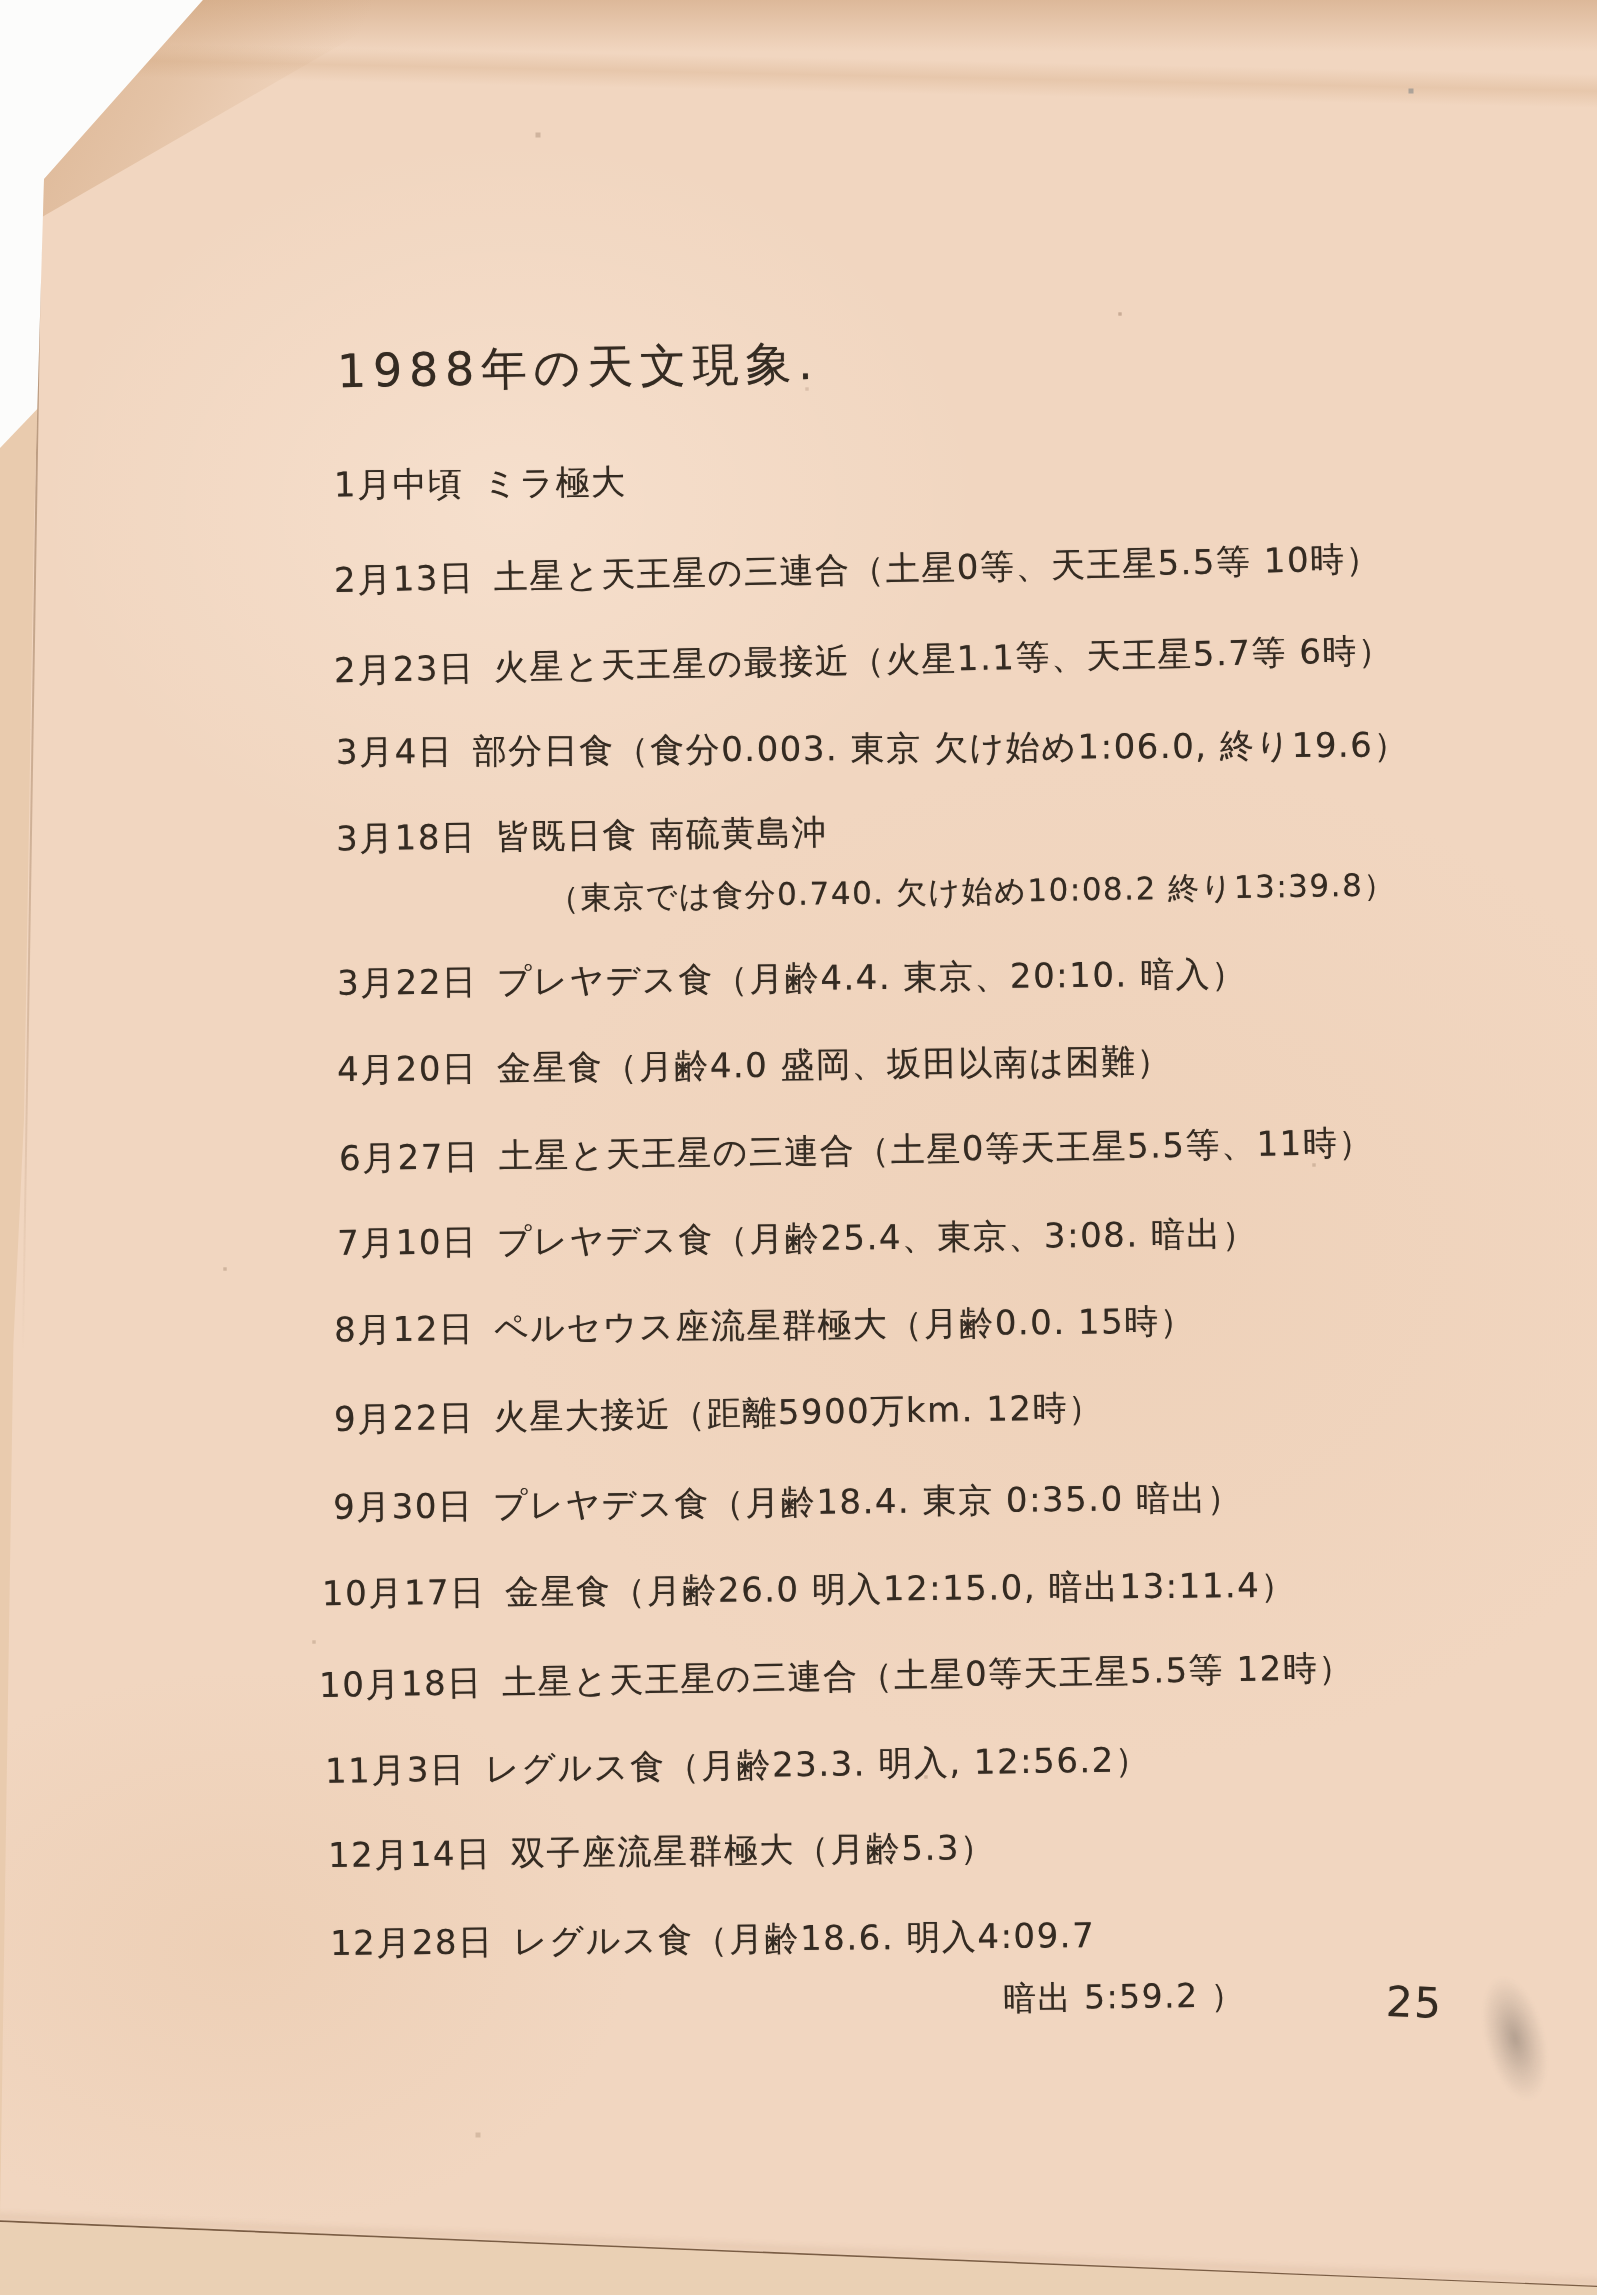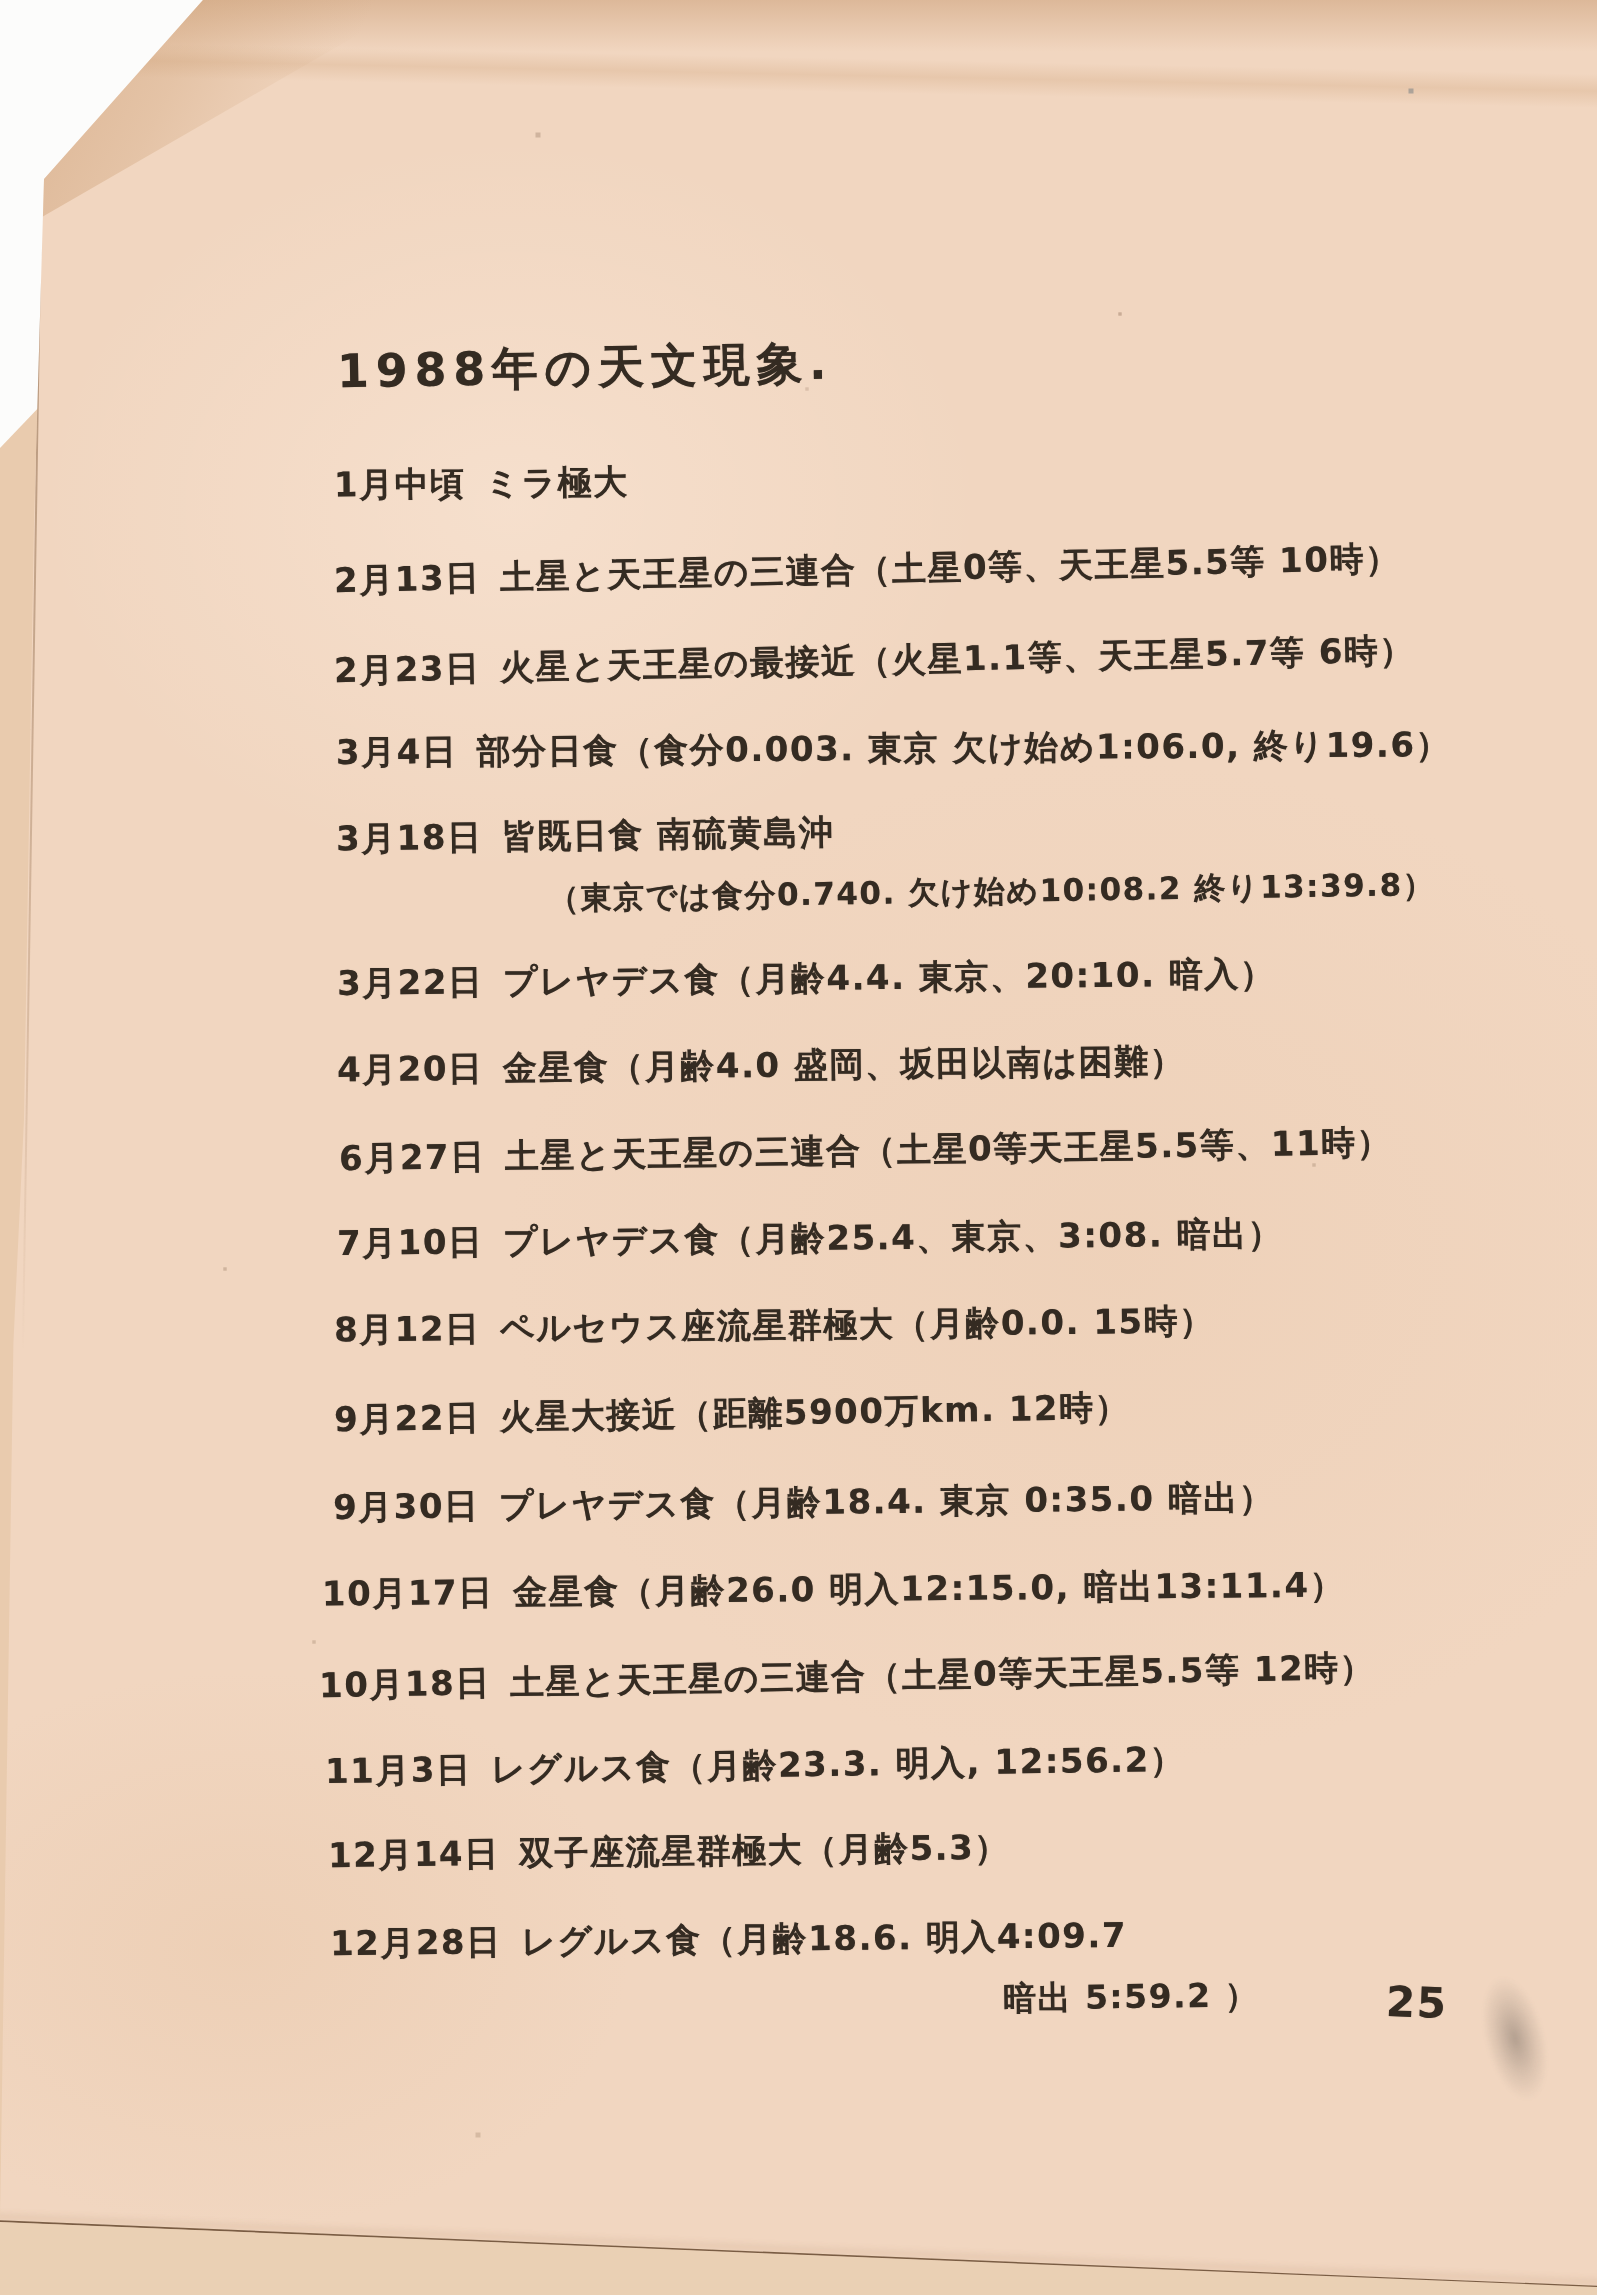--- a/index.html
+++ b/index.html
@@ -1,17 +1,17 @@
 <!DOCTYPE html>
 <html style="font-size:12px"><head>
 <meta charset="utf-8">
 <style>
   html,body{margin:0;padding:0;background:#fdfdfd;}
   #canvas{position:relative;width:1597px;height:2295px;overflow:hidden;
-          font-family:"DejaVu Sans",sans-serif;font-weight:bold;}
+          font-family:"DejaVu Sans",sans-serif;}
   
   .scan-bg{position:absolute;inset:0;background:#fcfcfb;}
   
   .under-left{position:absolute;inset:0;background:#e9cbae;
     clip-path:polygon(0px 448px,43px 403px,75px 2295px,0px 2295px);}
   .under-bottom{position:absolute;left:0;top:2201px;width:1597px;height:95px;
     background:#ead0b4;}
   
   .paper{position:absolute;inset:0;
     background:

